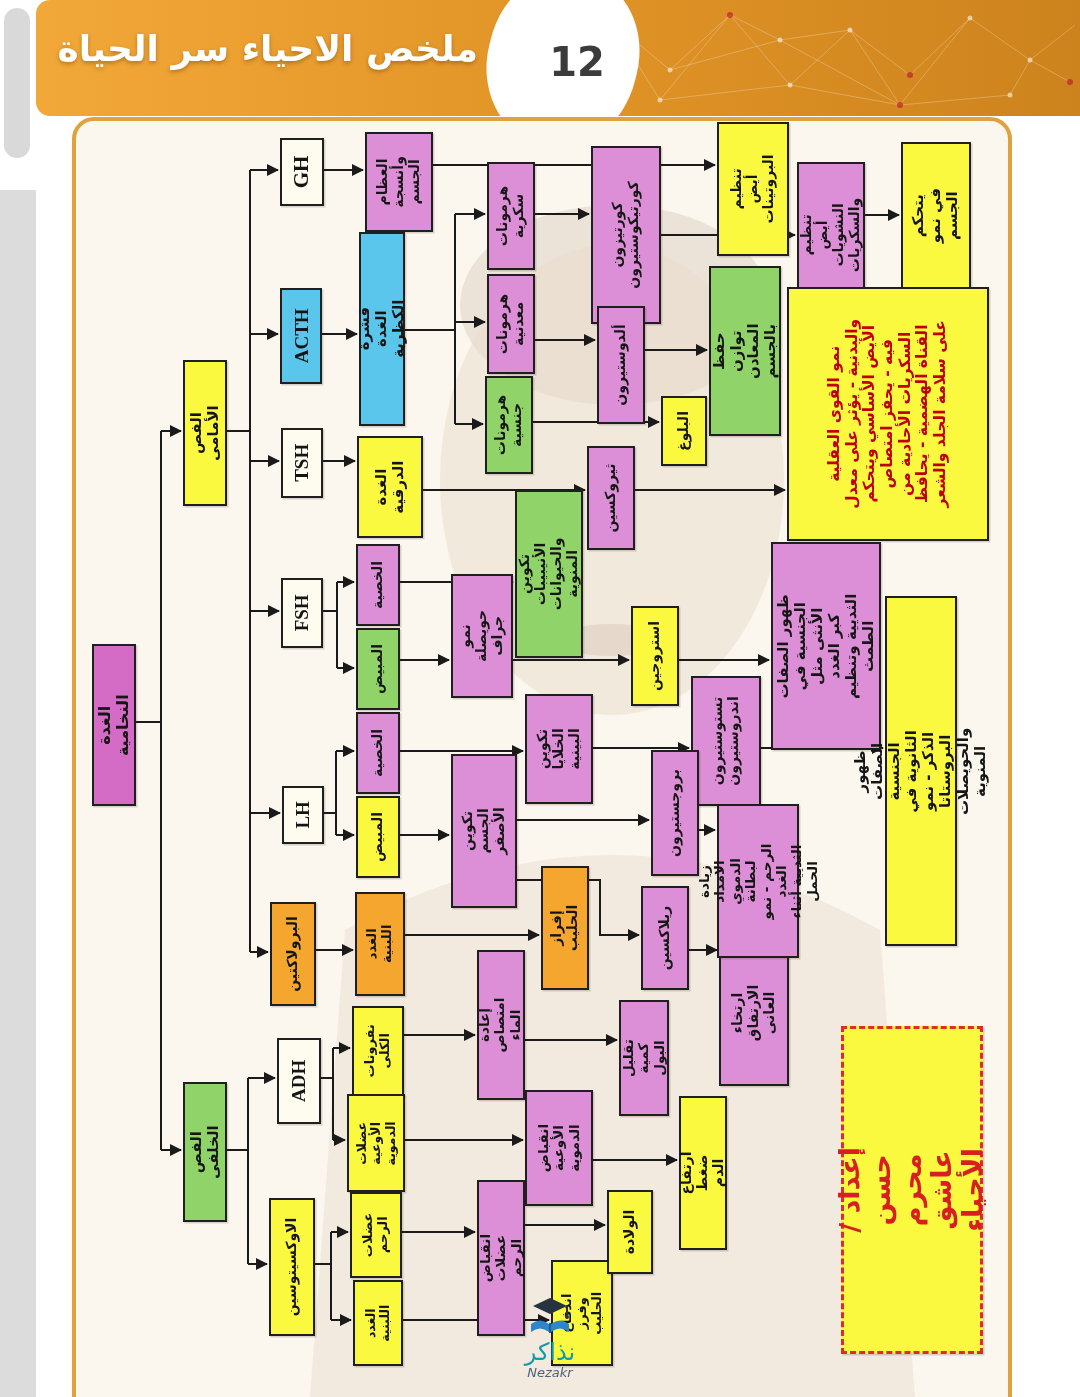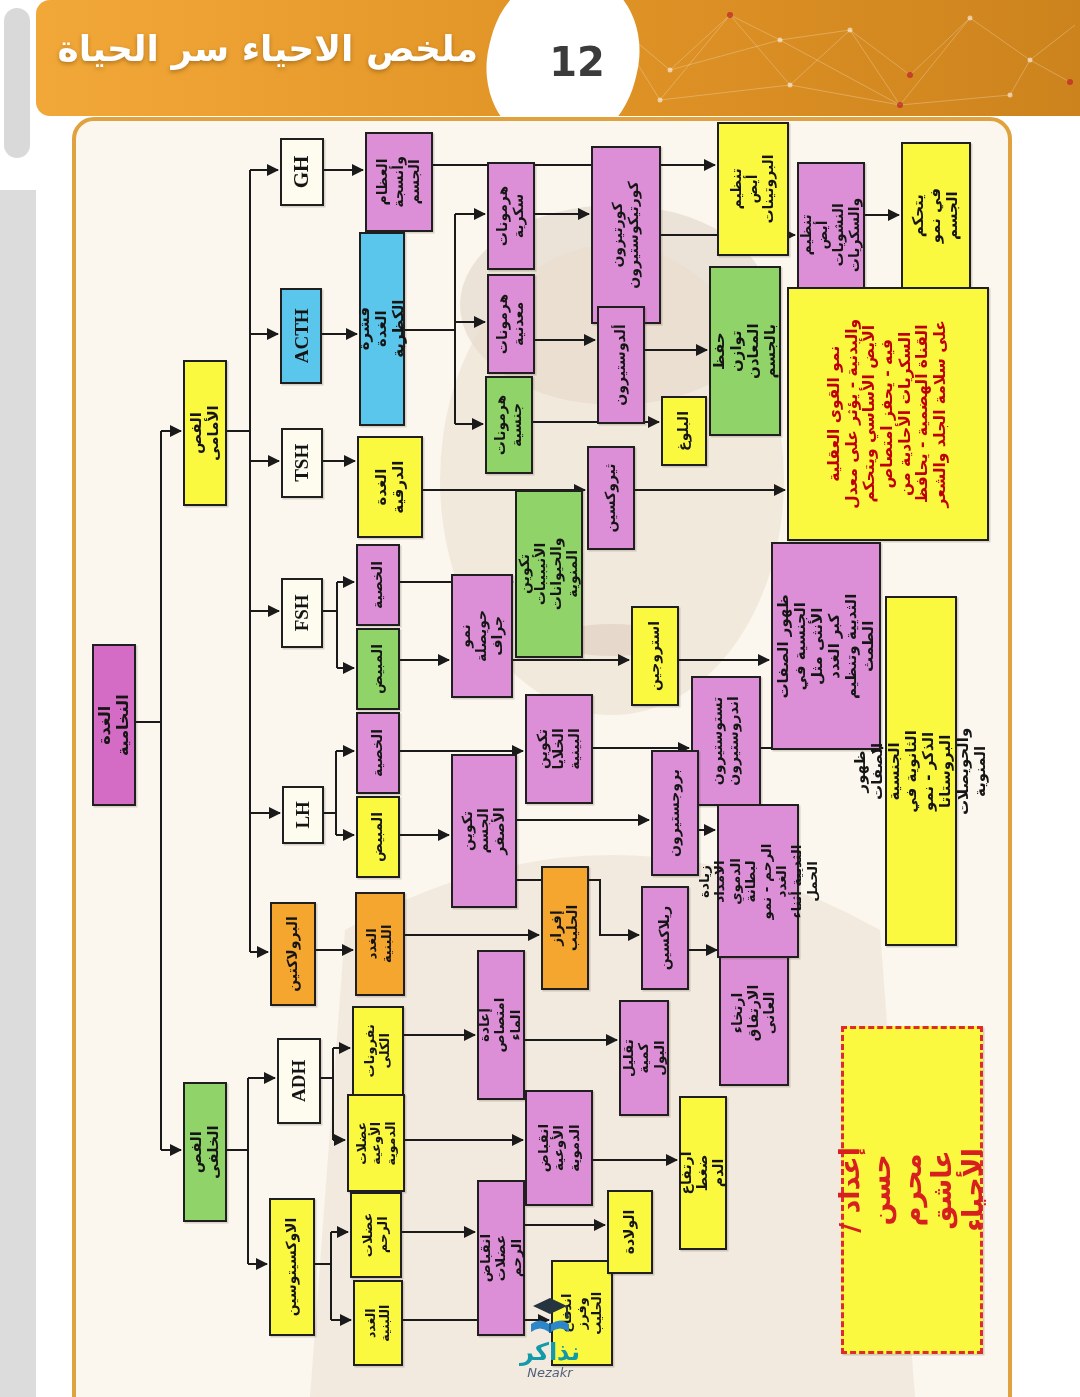--- a/index.html
+++ b/index.html
@@ -26,21 +26,21 @@
   svg.connectors{position:absolute;left:0;top:0;width:1080px;height:1397px;z-index:3;pointer-events:none;}
   .nodes{position:absolute;left:0;top:0;width:1080px;height:1397px;z-index:4;}
   .node{position:absolute;border:2px solid #1f1f1f;display:flex;align-items:center;justify-content:center;
         box-shadow:1.5px 1.5px 0 rgba(60,40,20,.18);}
   .node .txt{transform:rotate(-90deg);font-weight:700;text-align:center;line-height:1.14;direction:rtl;
         color:#151515;white-space:normal;}
   .c-pink{background:#DC8FD6}.c-pinkDeep{background:#D46CC6}.c-yellow{background:#FAF83F}
   .c-pale{background:#FDFCEF}.c-blue{background:#5BC6EC}.c-green{background:#90D368}.c-orange{background:#F4A62E}
   
   .logo{position:absolute;left:478px;top:1296px;width:144px;text-align:center;z-index:5;}
-  .logo .ar{color:#129aa8;font-size:24px;font-weight:700;line-height:1.05;}
+  .logo .ar{color:#129aa8;font-size:24px;font-weight:400;line-height:1.05;}
   .logo .en{color:#51607a;font-size:13px;font-style:italic;}
 </style>
 </head>
 <body>
 
 <div class="strip">
   <div class="tab"></div>
   <div class="rest"></div>
 </div>
 

